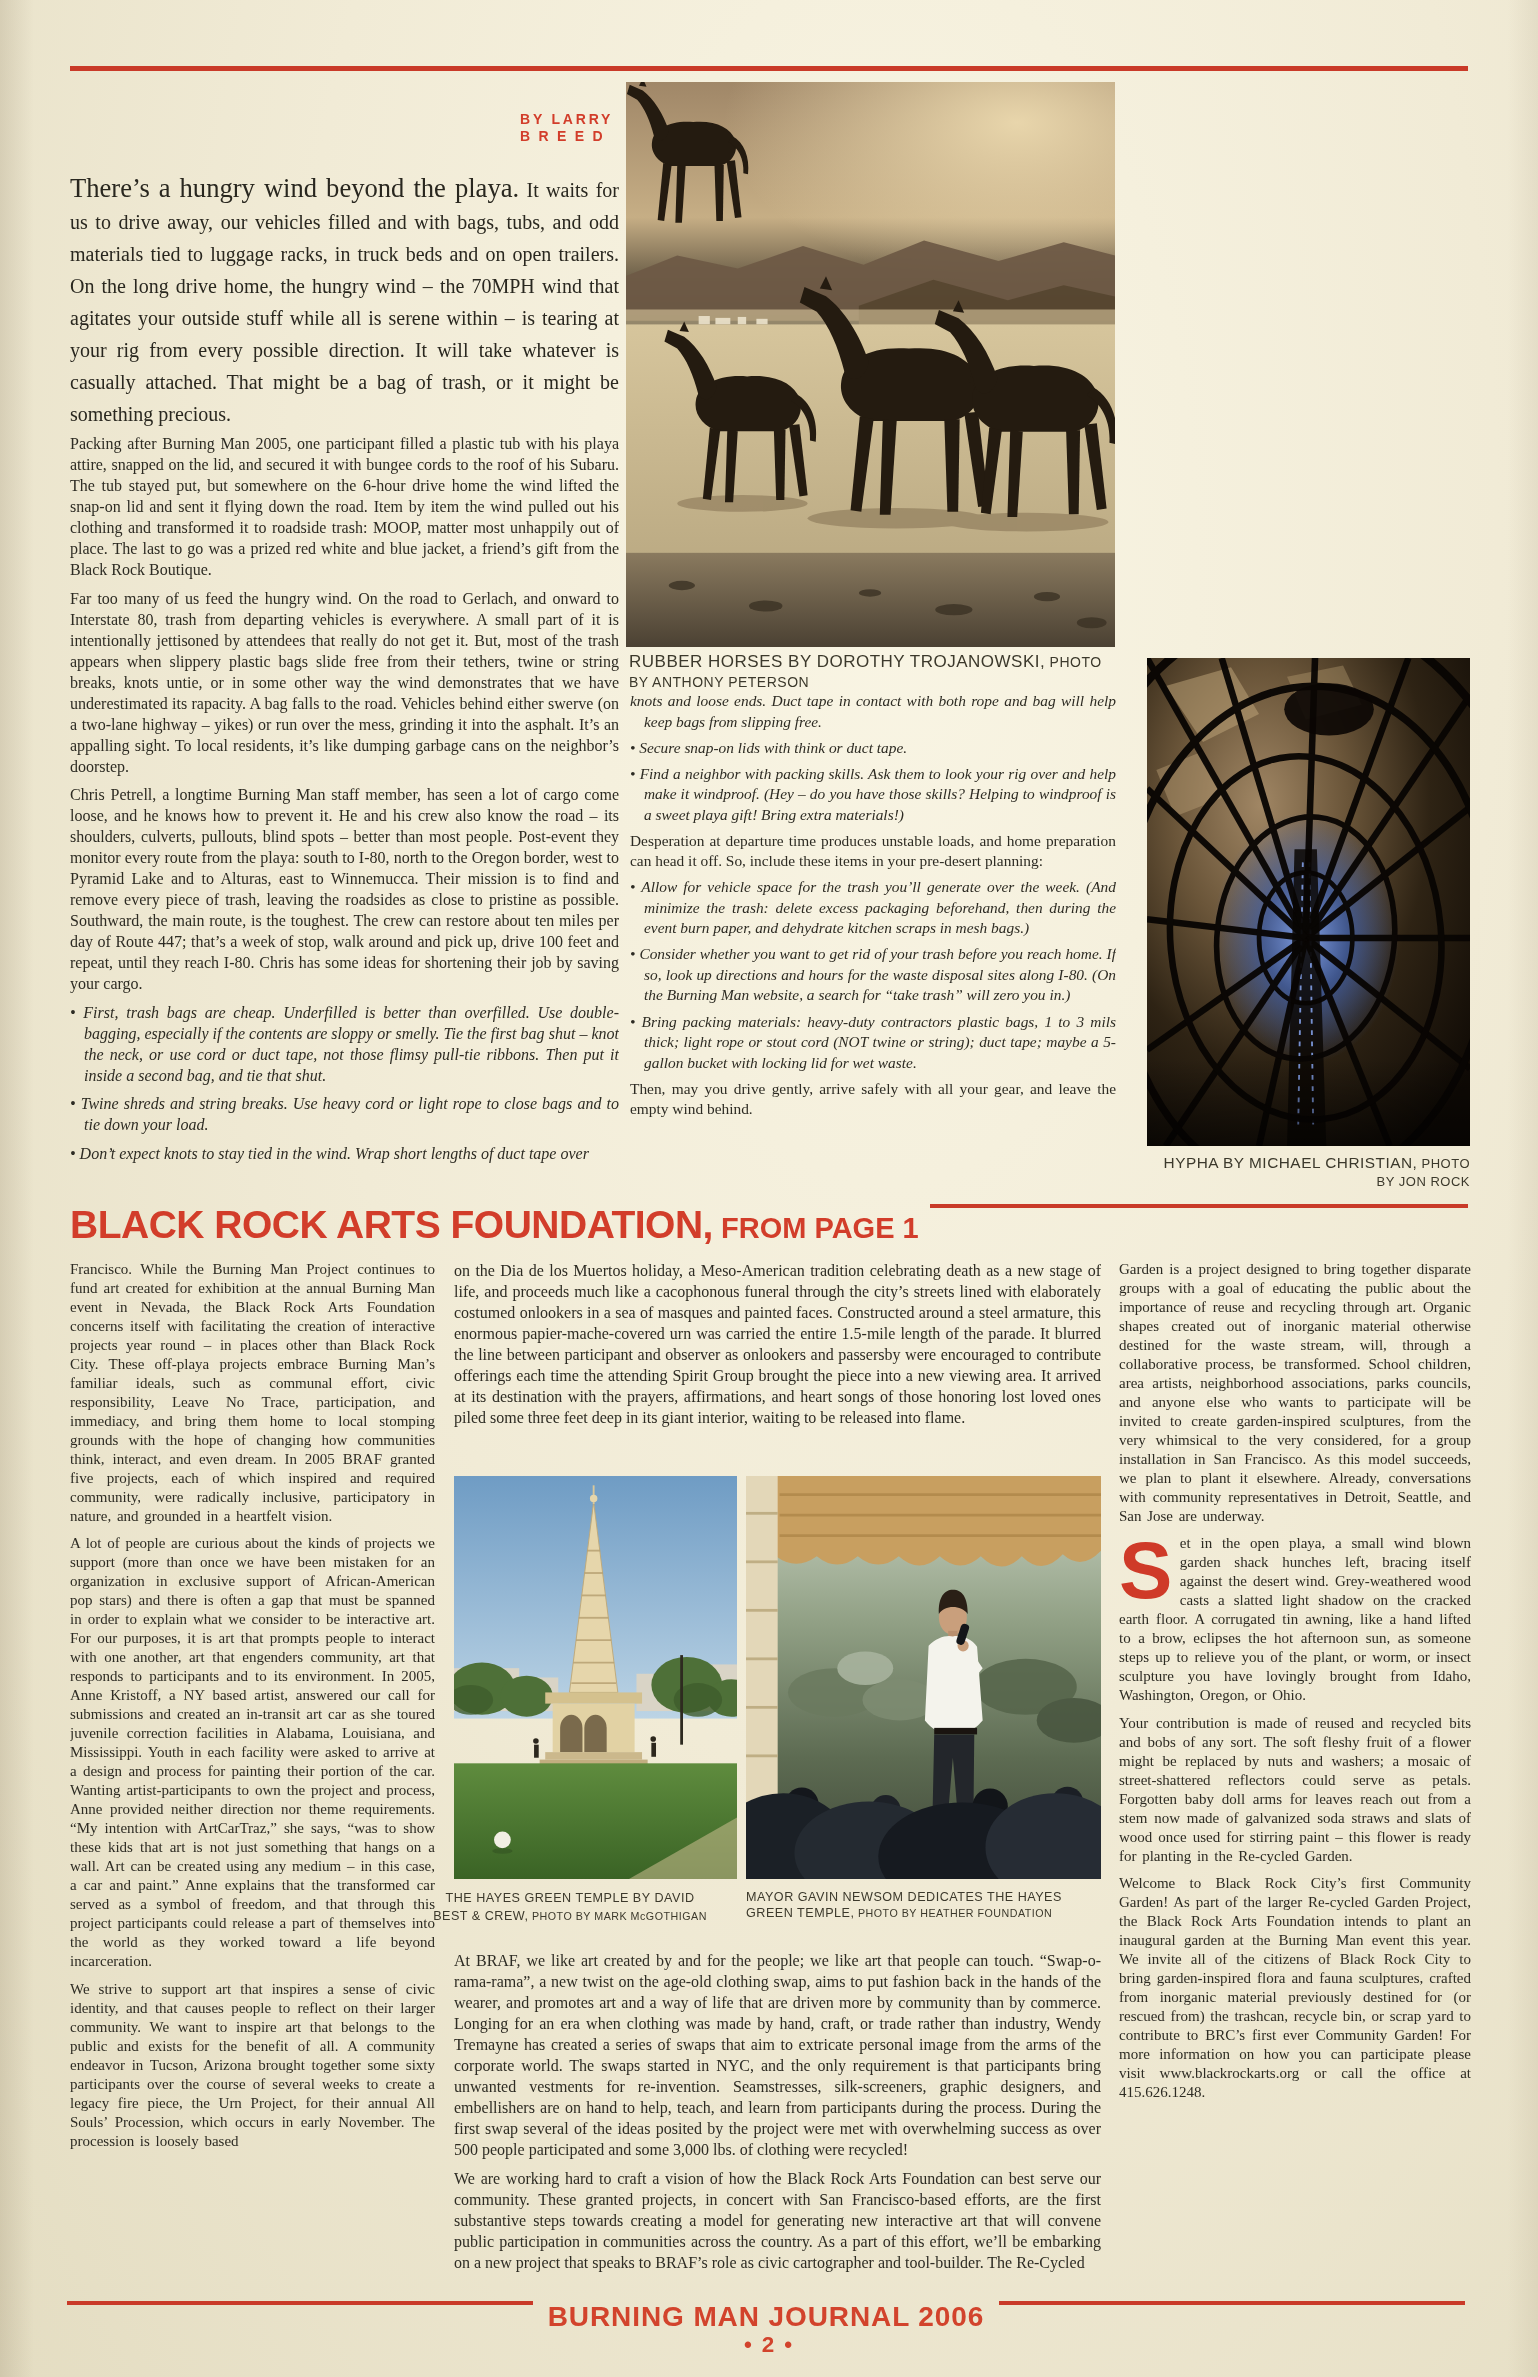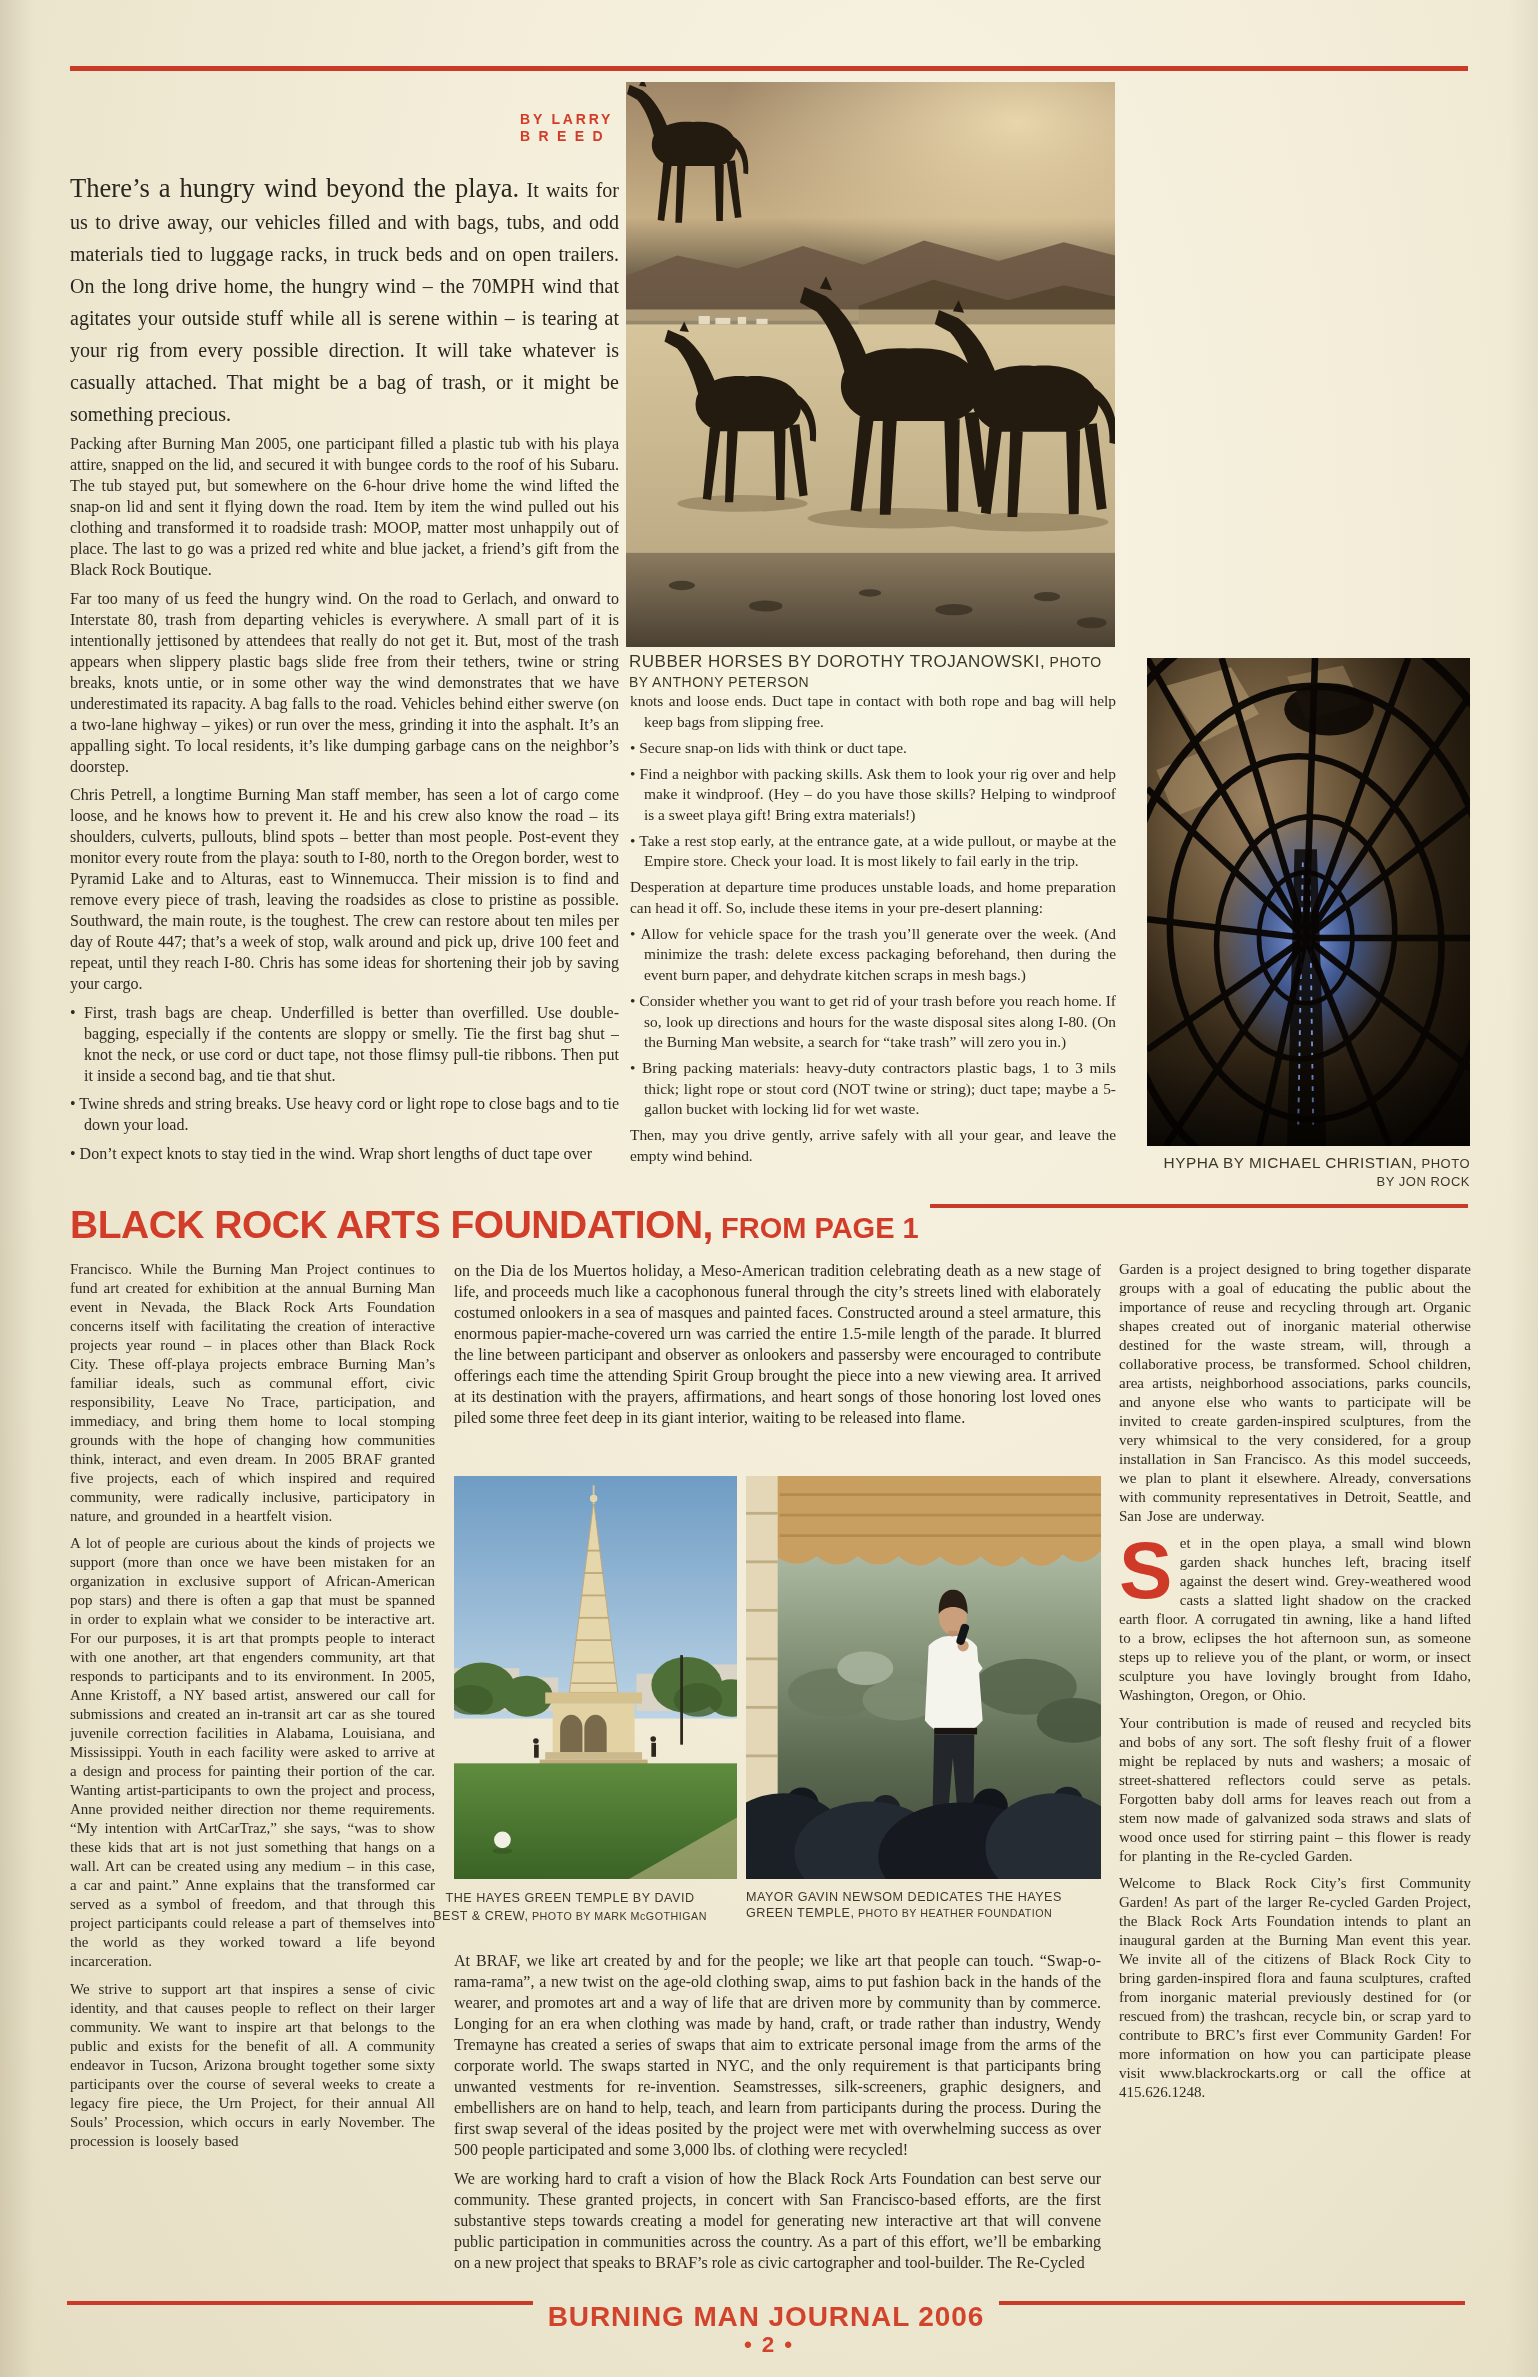--- a/index.html
+++ b/index.html
@@ -21,21 +21,21 @@
   .byline .l2{display:block;letter-spacing:8.4px;}
   
   .lead{position:absolute;left:70px;top:172px;width:549px;margin:0;font-size:20px;line-height:32px;
     text-align:justify;color:#29271f;}
   .lead-big{font-size:26.6px;}
   .col{position:absolute;text-align:justify;overflow:hidden;}
   .col p{margin:0 0 7.5px 0;}
   .a1c1{left:70px;top:433px;width:549px;height:751px;font-size:16px;line-height:21px;}
   .a1c2{left:630px;top:691px;width:486px;height:485px;font-size:15.4px;line-height:20.5px;}
   .a1c2 p{margin:0 0 5.6px 0;}
-  .bullet{padding-left:14px;text-indent:-14px;}
+  .bullet{padding-left:14px;text-indent:-14px;font-style:italic;}
   
   figure{margin:0;padding:0;position:absolute;overflow:hidden;}
   figure svg{display:block;}
   .ph-horses{left:626px;top:82px;width:489px;height:565px;}
   .ph-hypha{left:1147px;top:658px;width:323px;height:488px;}
   .ph-temple{left:454px;top:1476px;width:283px;height:403px;}
   .ph-newsom{left:746px;top:1476px;width:355px;height:403px;}
   
   .caption{position:absolute;font-family:"Liberation Sans",sans-serif;color:#3c392c;letter-spacing:0.5px;}
   .cap-horses{left:629px;top:652px;width:487px;font-size:17px;}
@@ -152,21 +152,20 @@
       <use href="#horseShape" transform="translate(185,215) scale(1.65)"></use>
       <use href="#horseShape" transform="translate(330,240) scale(1.5)"></use>
     </svg>
   </figure>
   <div class="caption cap-horses"><span class="cap-main">RUBBER HORSES BY DOROTHY TROJANOWSKI,</span><span class="cap-credit"> PHOTO BY ANTHONY PETERSON</span></div>
 
   <div class="col a1c2">
     <p class="bullet">knots and loose ends. Duct tape in contact with both rope and bag will help keep bags from slipping free.</p>
     <p class="bullet">• Secure snap-on lids with think or duct tape.</p>
     <p class="bullet">• Find a neighbor with packing skills. Ask them to look your rig over and help make it windproof. (Hey – do you have those skills? Helping to windproof is a sweet playa gift! Bring extra materials!)</p>
-    <p class="bullet">• Take a rest stop early, at the entrance gate, at a wide pullout, or maybe at the Empire store. Check your load. It is most likely to fail early in the trip.</p>
     <p>Desperation at departure time produces unstable loads, and home preparation can head it off. So, include these items in your pre-desert planning:</p>
     <p class="bullet">• Allow for vehicle space for the trash you’ll generate over the week. (And minimize the trash: delete excess packaging beforehand, then during the event burn paper, and dehydrate kitchen scraps in mesh bags.)</p>
     <p class="bullet">• Consider whether you want to get rid of your trash before you reach home. If so, look up directions and hours for the waste disposal sites along I-80. (On the Burning Man website, a search for “take trash” will zero you in.)</p>
     <p class="bullet">• Bring packing materials: heavy-duty contractors plastic bags, 1 to 3 mils thick; light rope or stout cord (NOT twine or string); duct tape; maybe a 5-gallon bucket with locking lid for wet waste.</p>
     <p>Then, may you drive gently, arrive safely with all your gear, and leave the empty wind behind.</p>
   </div>
 
   <figure class="ph-hypha">
     <svg width="323" height="488" viewBox="0 0 346 523" preserveAspectRatio="none">
       <defs>

